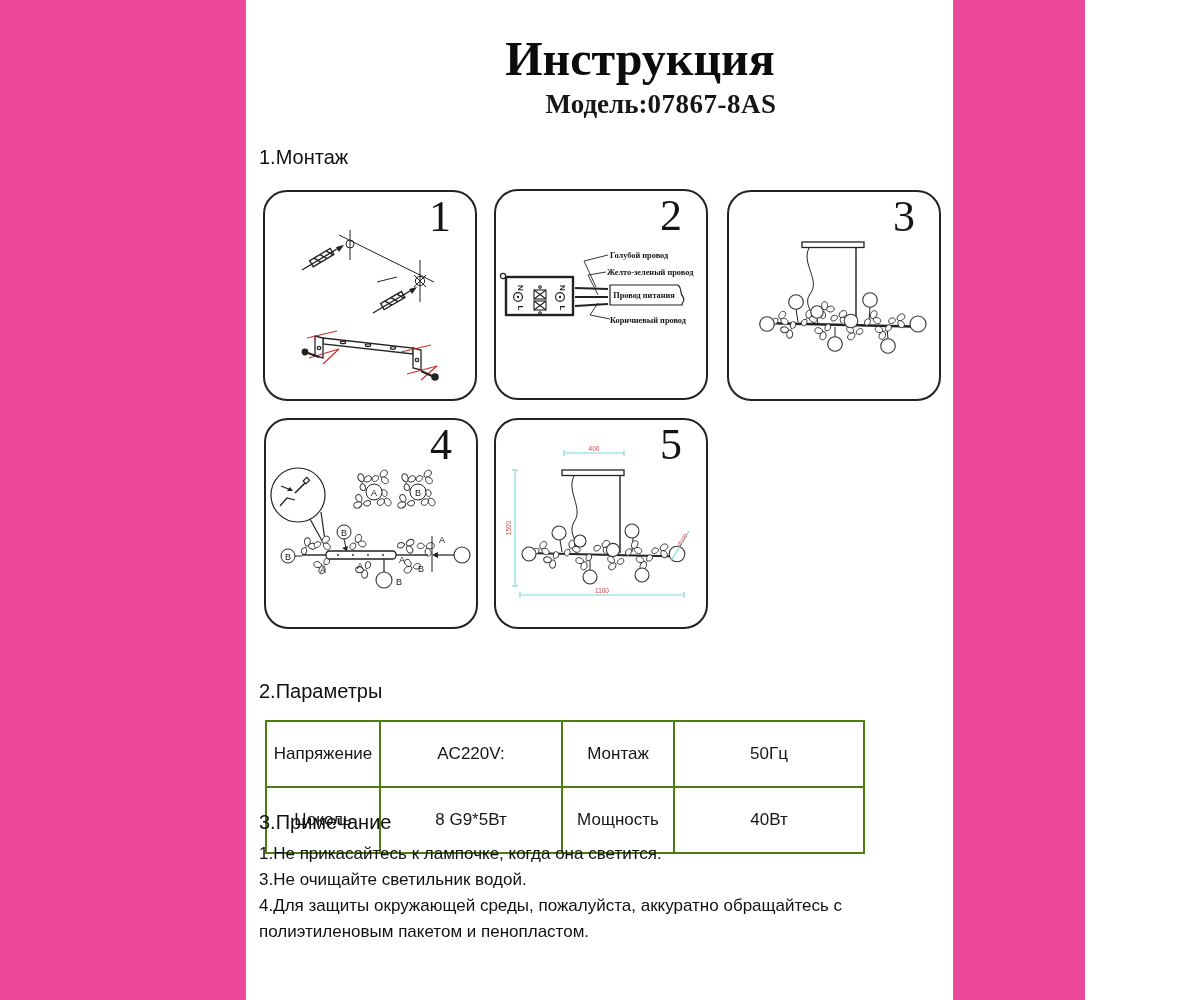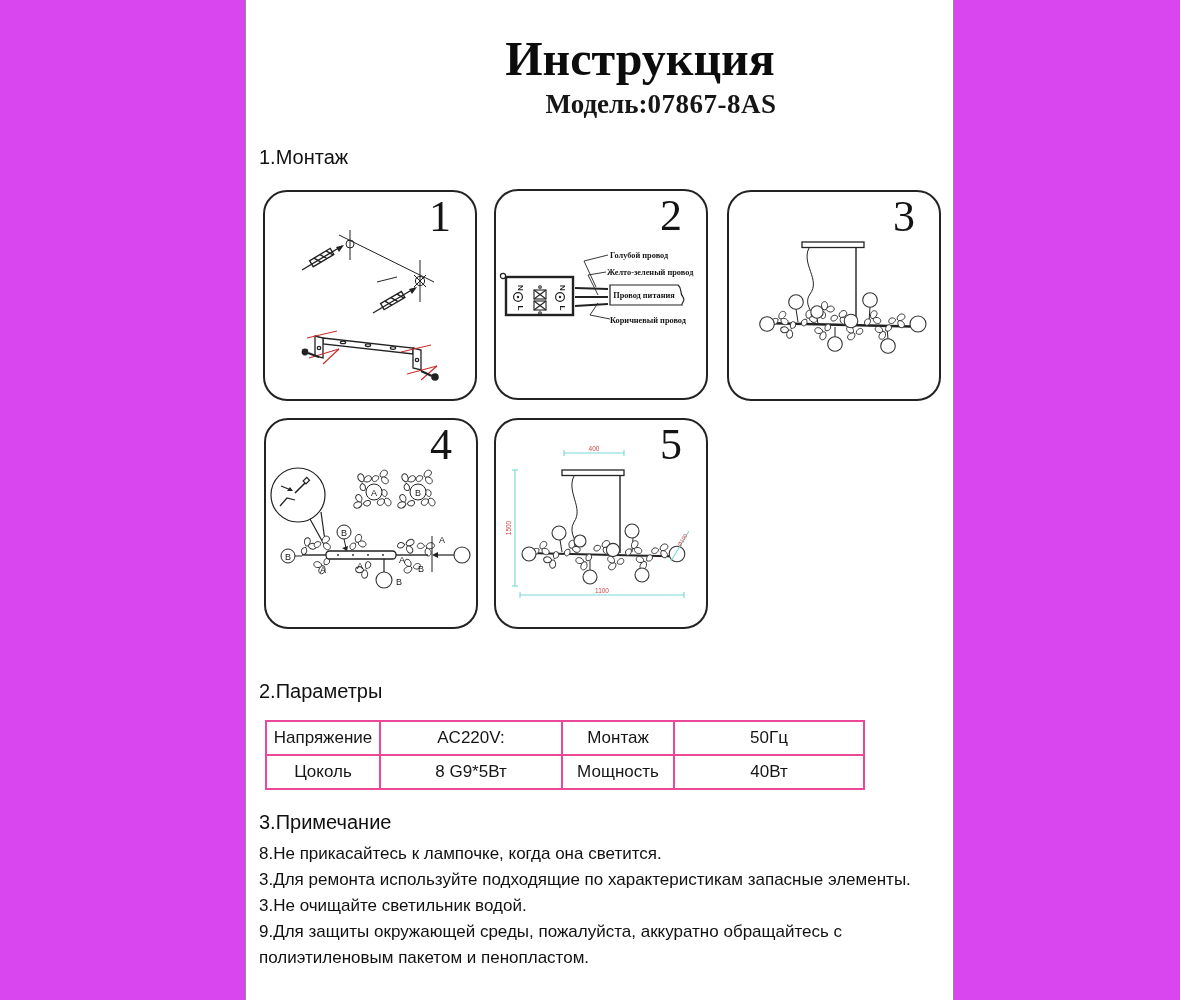--- a/index.html
+++ b/index.html
@@ -1,16 +1,16 @@
 <!DOCTYPE html>
 <html><head>
 <meta charset="utf-8">
 <style>
   html,body{margin:0;padding:0;background:#ffffff;}
-  .canvas{position:relative;width:1180px;height:1000px;background:#d946ef;overflow:hidden;
+  .canvas{position:relative;width:1085px;height:1000px;background:#ec4899;overflow:hidden;
           font-family:"Liberation Sans","DejaVu Sans",sans-serif;color:#161616;}
   .page{position:absolute;left:245px;top:-2px;width:707px;height:1004px;background:#fff;
         border-left:1px solid #8d8d8d;border-right:1px solid #8d8d8d;}
   .header{position:absolute;left:340px;top:34px;width:600px;text-align:center;}
   .title{font-family:"Liberation Serif","DejaVu Serif",serif;font-weight:700;font-size:48px;line-height:1.05;color:#0c0c0c;}
   .model{margin-top:5px;font-size:27px;font-weight:700;}
   .model .lbl{font-family:"Liberation Serif","DejaVu Serif",serif;margin-left:42px;}
   .model .val{font-family:Liberation Serif, serif;letter-spacing:.5px;}
   .sec{position:absolute;font-size:20px;color:#101010;text-align:right;}
   .sec-montage{left:259px;top:146px;}
@@ -22,22 +22,22 @@
              font-size:44px;line-height:1;color:#141414;}
   .p1{left:263px;top:190px;} .p2{left:494px;top:189px;} .p3{left:727px;top:190px;}
   .p4{left:264px;top:418px;} .p5{left:494px;top:418px;}
   svg text{fill:#161616;}
   .slab{font-family:"Liberation Serif","DejaVu Serif",serif;font-weight:700;font-size:8.3px;}
   .ltr{font-family:"Liberation Sans","DejaVu Sans",sans-serif;font-size:9px;}
   .nl{font-family:"Liberation Sans","DejaVu Sans",sans-serif;font-size:8px;font-weight:700;}
   .dim{fill:#cd4747;font-size:6.5px;font-family:"Liberation Sans","DejaVu Sans",sans-serif;}
   .dim-sm{fill:#cd4747;font-size:5.5px;font-family:"Liberation Sans","DejaVu Sans",sans-serif;}
   .ptable{position:absolute;left:265px;top:720px;border-collapse:collapse;table-layout:fixed;}
-  .ptable td{border:2px solid #ec4899;text-align:center;vertical-align:middle;height:32px;
-             font-size:17px;padding:0 2px;background:#fff;}
+  .ptable td{border:2px solid #4d7c0f;text-align:center;vertical-align:middle;height:32px;
+             font-size:17px;padding:16px 2px;background:#fff;}
   .c1{width:108px;} .c2{width:176px;} .c3{width:106px;} .c4{width:184px;}
   .notes{position:absolute;left:259px;top:841px;width:700px;font-size:17px;line-height:26px;color:#111;}
 </style>
 </head>
 <body>
 
 <div class="canvas">
   <div class="page"></div>
 
   <div class="header">
@@ -371,18 +371,17 @@
       <td class="c2">8 G9*5Вт</td>
       <td class="c3">Мощность</td>
       <td class="c4">40Вт</td>
     </tr>
   </tbody>
     </table>
 
   <div class="sec sec-notes">3.Примечание</div>
 
   <div class="notes">
-    <div class="note">8.Не прикасайтесь к лампочке, когда она светится.</div>
-    <div class="note">3.Для ремонта используйте подходящие по характеристикам запасные элементы.</div>
+    <div class="note">1.Не прикасайтесь к лампочке, когда она светится.</div>
     <div class="note">3.Не очищайте светильник водой.</div>
-    <div class="note">9.Для защиты окружающей среды, пожалуйста, аккуратно обращайтесь с полиэтиленовым пакетом и пенопластом.</div>
+    <div class="note">4.Для защиты окружающей среды, пожалуйста, аккуратно обращайтесь с полиэтиленовым пакетом и пенопластом.</div>
   </div>
 </div>
 
 </body></html>

